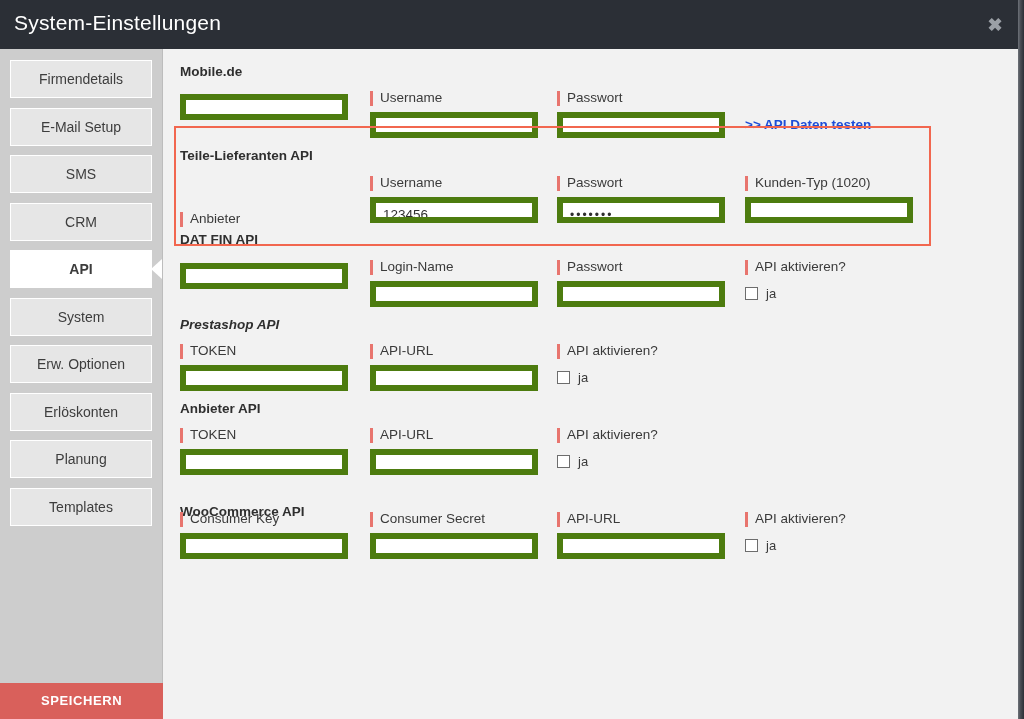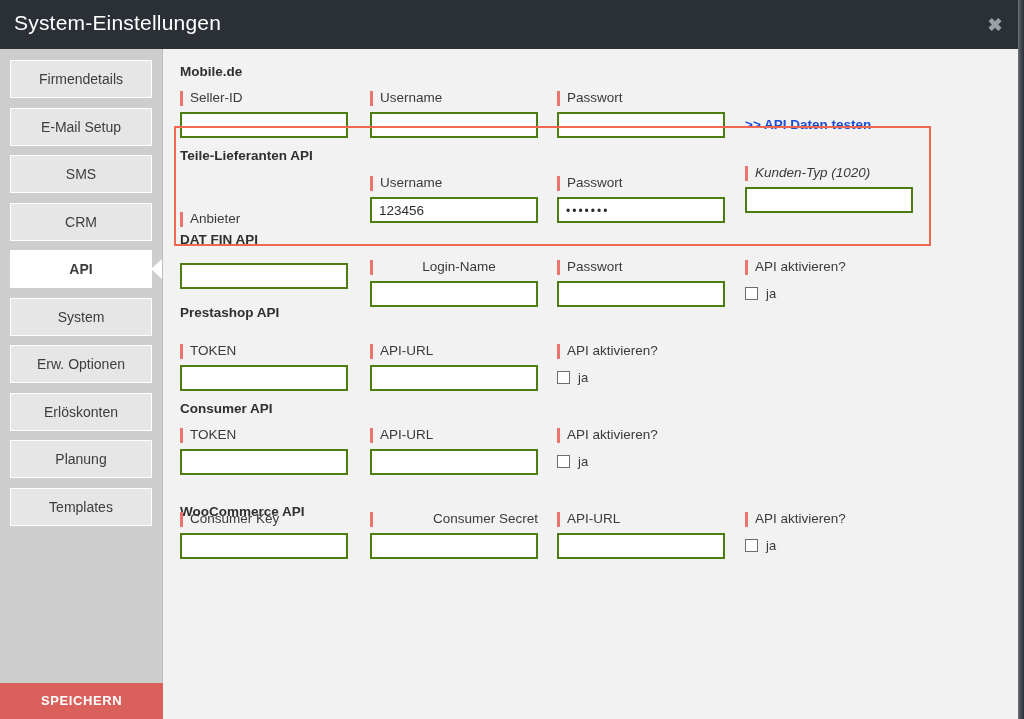--- a/index.html
+++ b/index.html
@@ -126,21 +126,21 @@
     content: "";
     position: absolute;
     left: 0; top: 1px;
     width: 3px; height: 15px;
     background: #e8756e;
   }
   .field-input {
     margin-top: 4px;
     height: 26px;
     background: #ffffff;
-    border: 2px solid #4d7c0f;
+    border: 6px solid #4d7c0f;
     box-sizing: border-box;
     font-size: 13.5px;
     color: #2f2f2f;
     line-height: 24px;
     padding: 0 7px;
     white-space: nowrap;
     overflow: hidden;
     cursor: text;
   }
   .field-input.pwd { letter-spacing: 2px; font-size: 12px; }
@@ -229,21 +229,20 @@
 
     <div id="titlebar">
       <div id="title-text">System-Einstellungen</div>
       <div id="close-icon">✖</div>
     </div>
 
     <div id="content">
       <div id="sections-host">
           <div class="section-title" style="left: 16px; top: 15px;">Mobile.de</div>
           <div class="field" style="left: 16px; top: 41px; width: 168px;">
-            <div class="field-label">Seller-ID</div>
             <div class="field-input"></div>
           </div>
           <div class="field" style="left: 206px; top: 41px; width: 168px;">
             <div class="field-label">Username</div>
             <div class="field-input"></div>
           </div>
           <div class="field" style="left: 393px; top: 41px; width: 168px;">
             <div class="field-label">Passwort</div>
             <div class="field-input"></div>
           </div>
@@ -252,81 +251,81 @@
             <div class="field-label">Anbieter</div>
           </div>
           <div class="field" style="left: 206px; top: 126px; width: 168px;">
             <div class="field-label">Username</div>
             <div class="field-input">123456</div>
           </div>
           <div class="field" style="left: 393px; top: 126px; width: 168px;">
             <div class="field-label">Passwort</div>
             <div class="field-input pwd">•••••••</div>
           </div>
-          <div class="field" style="left: 581px; top: 116px; width: 168px; font-style: italic;">
+          <div class="field" style="left: 581px; top: 126px; width: 168px;">
             <div class="field-label">Kunden-Typ (1020)</div>
             <div class="field-input"></div>
           </div>
           <div class="section-title" style="left: 16px; top: 183px; text-align: center;">DAT FIN API</div>
           <div class="field" style="left: 16px; top: 210px; width: 168px;">
             <div class="field-input"></div>
           </div>
-          <div class="field" style="left: 206px; top: 210px; width: 168px; text-align: center;">
+          <div class="field" style="left: 206px; top: 210px; width: 168px;">
             <div class="field-label">Login-Name</div>
             <div class="field-input"></div>
           </div>
           <div class="field" style="left: 393px; top: 210px; width: 168px;">
             <div class="field-label">Passwort</div>
             <div class="field-input"></div>
           </div>
           <div class="field" style="left: 581px; top: 210px; width: 168px;">
             <div class="field-label">API aktivieren?</div>
             <div class="checkrow">
               <span class="checkbox"></span>
               <span class="check-label">ja</span>
             </div>
           </div>
-          <div class="section-title" style="left: 16px; top: 256px;">Prestashop API</div>
+          <div class="section-title" style="left: 16px; top: 268px; font-style: italic;">Prestashop API</div>
           <div class="field" style="left: 16px; top: 294px; width: 168px;">
             <div class="field-label">TOKEN</div>
             <div class="field-input"></div>
           </div>
           <div class="field" style="left: 206px; top: 294px; width: 168px;">
             <div class="field-label">API-URL</div>
             <div class="field-input"></div>
           </div>
           <div class="field" style="left: 393px; top: 294px; width: 168px;">
             <div class="field-label">API aktivieren?</div>
             <div class="checkrow">
               <span class="checkbox"></span>
               <span class="check-label">ja</span>
             </div>
           </div>
-          <div class="section-title" style="left: 16px; top: 352px;">Consumer API</div>
+          <div class="section-title" style="left: 16px; top: 352px;">Anbieter API</div>
           <div class="field" style="left: 16px; top: 378px; width: 168px;">
             <div class="field-label">TOKEN</div>
             <div class="field-input"></div>
           </div>
           <div class="field" style="left: 206px; top: 378px; width: 168px;">
             <div class="field-label">API-URL</div>
             <div class="field-input"></div>
           </div>
           <div class="field" style="left: 393px; top: 378px; width: 168px;">
             <div class="field-label">API aktivieren?</div>
             <div class="checkrow">
               <span class="checkbox"></span>
               <span class="check-label">ja</span>
             </div>
           </div>
           <div class="section-title" style="left: 16px; top: 436px; margin-top: 19px;">WooCommerce API</div>
           <div class="field" style="left: 16px; top: 462px; width: 168px;">
             <div class="field-label">Consumer Key</div>
             <div class="field-input"></div>
           </div>
-          <div class="field" style="left: 206px; top: 462px; width: 168px; text-align: right;">
+          <div class="field" style="left: 206px; top: 462px; width: 168px;">
             <div class="field-label">Consumer Secret</div>
             <div class="field-input"></div>
           </div>
           <div class="field" style="left: 393px; top: 462px; width: 168px;">
             <div class="field-label">API-URL</div>
             <div class="field-input"></div>
           </div>
           <div class="field" style="left: 581px; top: 462px; width: 168px;">
             <div class="field-label">API aktivieren?</div>
             <div class="checkrow">

